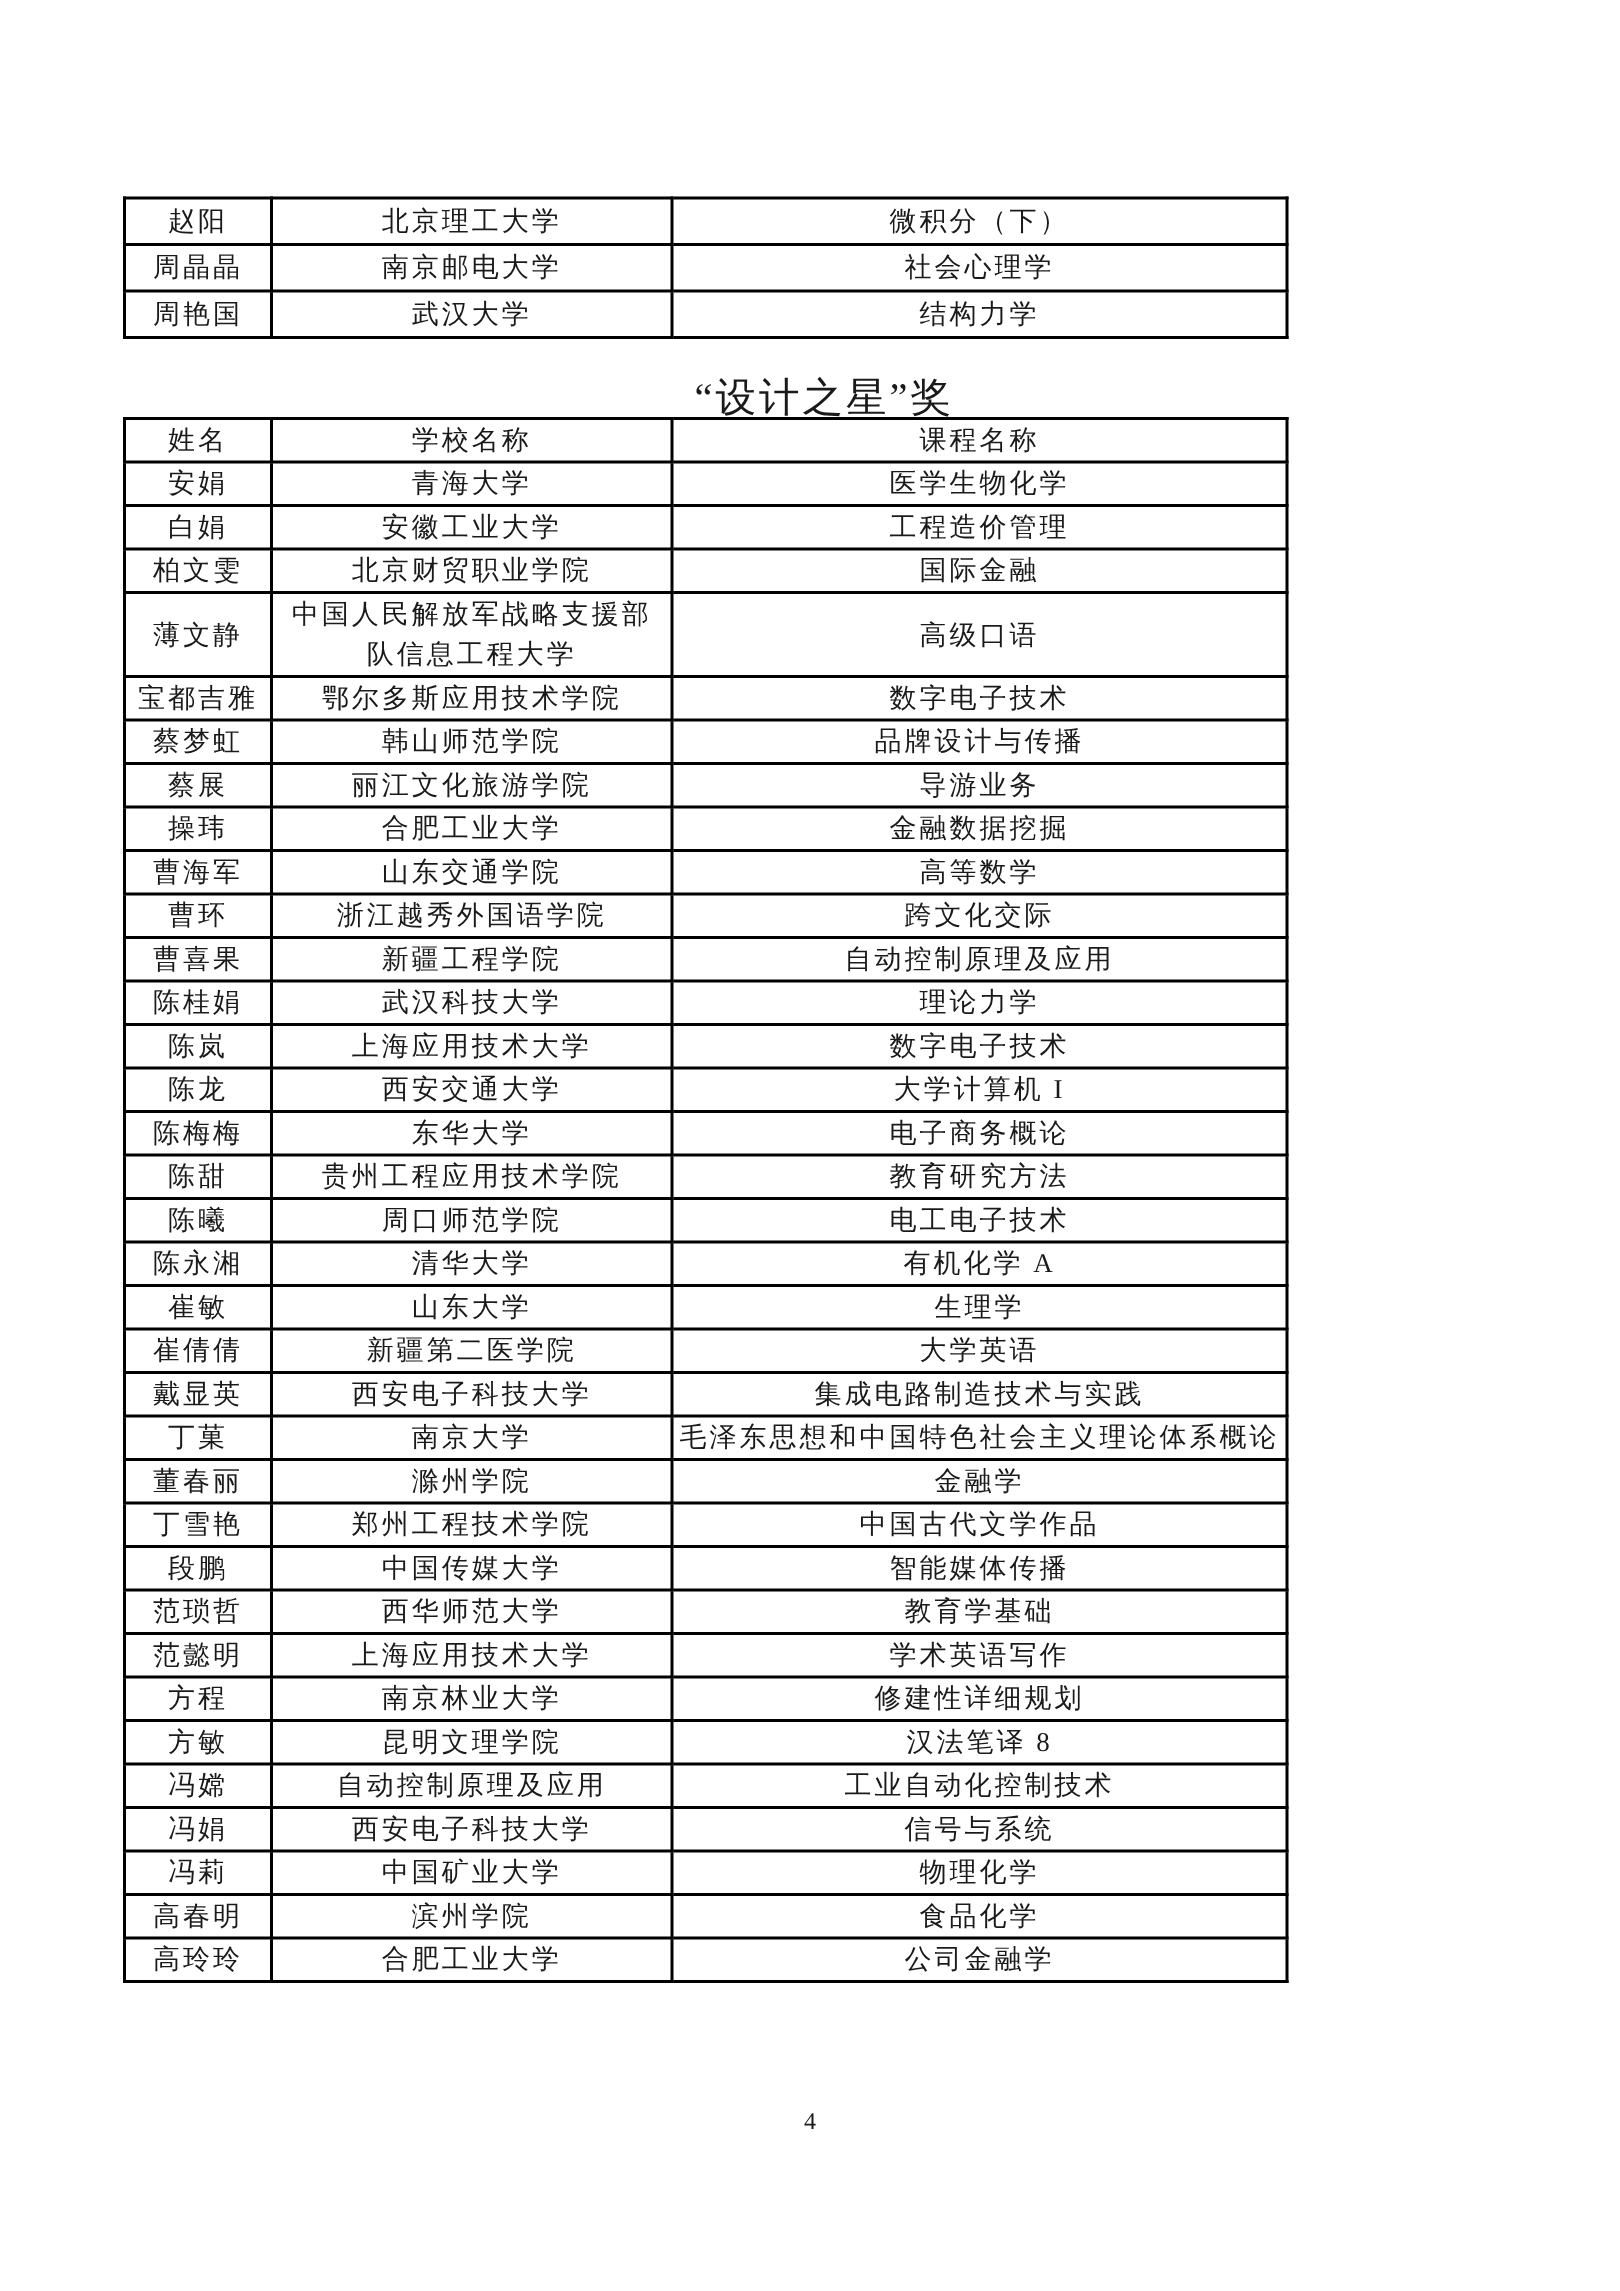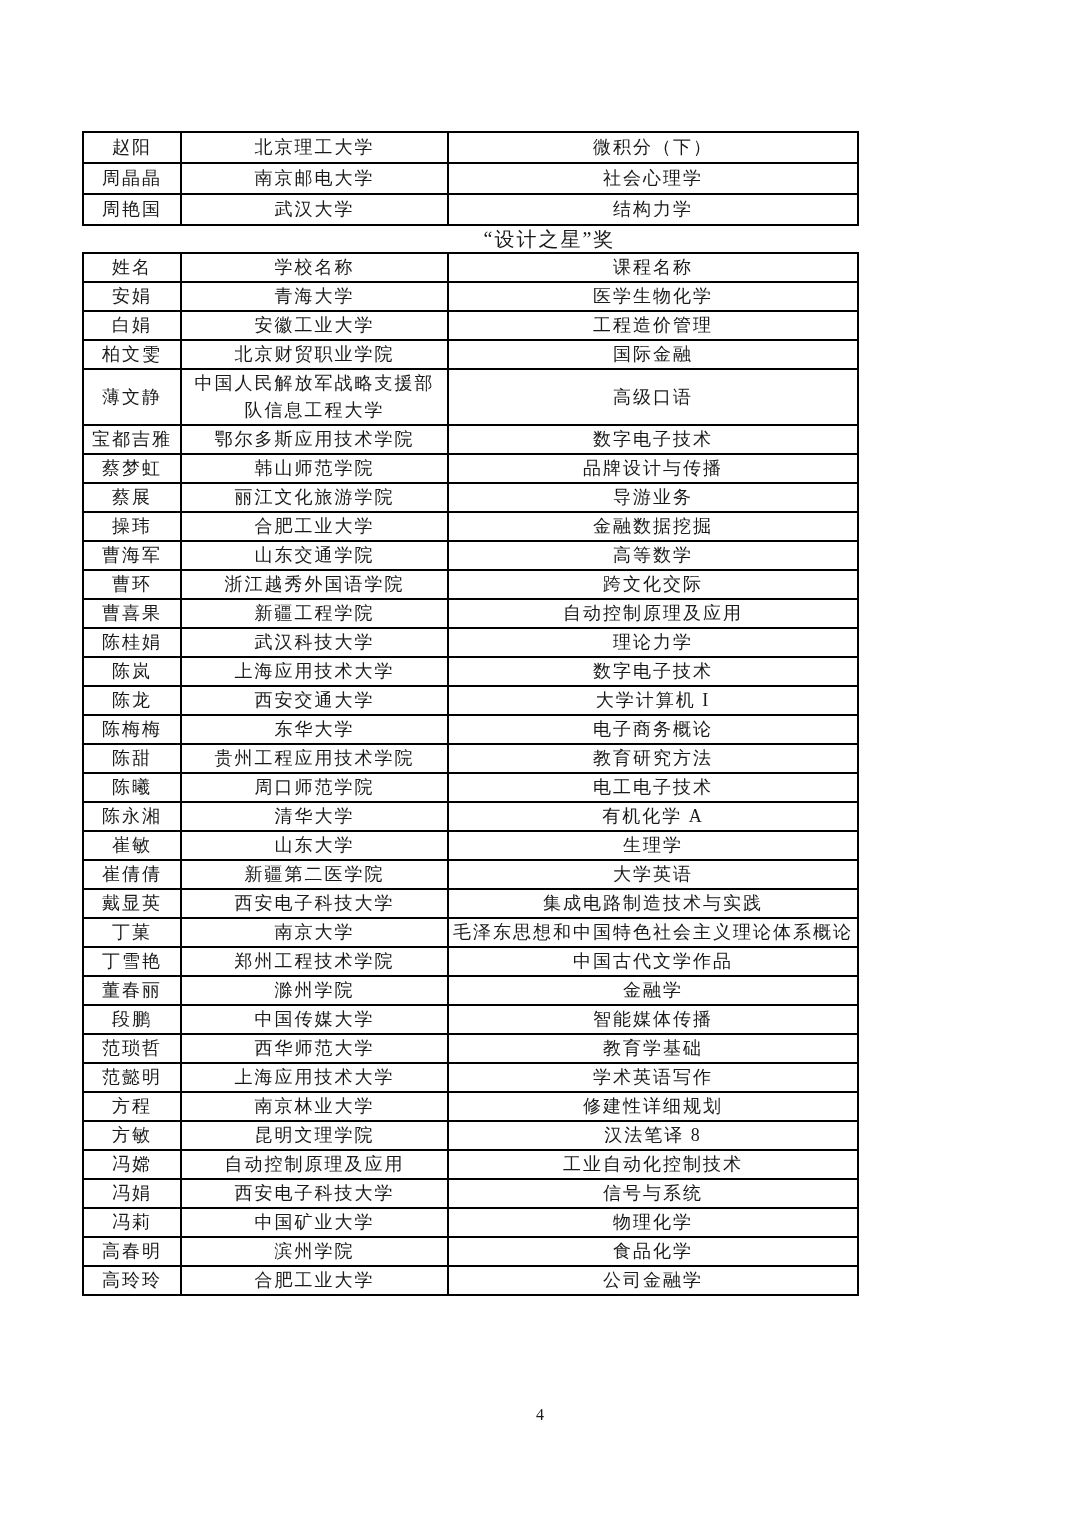--- a/index.html
+++ b/index.html
@@ -43,23 +43,24 @@
   .tbl-top { margin-top: 131px; }
   .tbl-top td { height: 31px; }
 
   .section-title {
     width: 775px;
     margin-left: 162px;
     height: 26px;
     display: flex;
     align-items: center;
     justify-content: center;
-    font-size: 20px;
+    font-size: 27px;
     letter-spacing: 2px;
     color: #1a1a1a;
+    margin-top: 26px;
   }
   .tbl-main td, .tbl-main th { height: 27px; }
 
   .page-number {
     position: absolute;
     top: 1406px;
     left: 0;
     width: 1080px;
     text-align: center;
     font-size: 16px;
@@ -216,30 +217,30 @@
           <td>戴显英</td>
           <td>西安电子科技大学</td>
           <td>集成电路制造技术与实践</td>
         </tr>
         <tr>
           <td>丁菓</td>
           <td>南京大学</td>
           <td>毛泽东思想和中国特色社会主义理论体系概论</td>
         </tr>
         <tr>
+          <td>董春丽</td>
+          <td>滁州学院</td>
+          <td>金融学</td>
+        </tr>
+        <tr>
           <td>丁雪艳</td>
           <td>郑州工程技术学院</td>
           <td>中国古代文学作品</td>
         </tr>
         <tr>
-          <td>董春丽</td>
-          <td>滁州学院</td>
-          <td>金融学</td>
-        </tr>
-        <tr>
           <td>段鹏</td>
           <td>中国传媒大学</td>
           <td>智能媒体传播</td>
         </tr>
         <tr>
           <td>范琐哲</td>
           <td>西华师范大学</td>
           <td>教育学基础</td>
         </tr>
         <tr>

